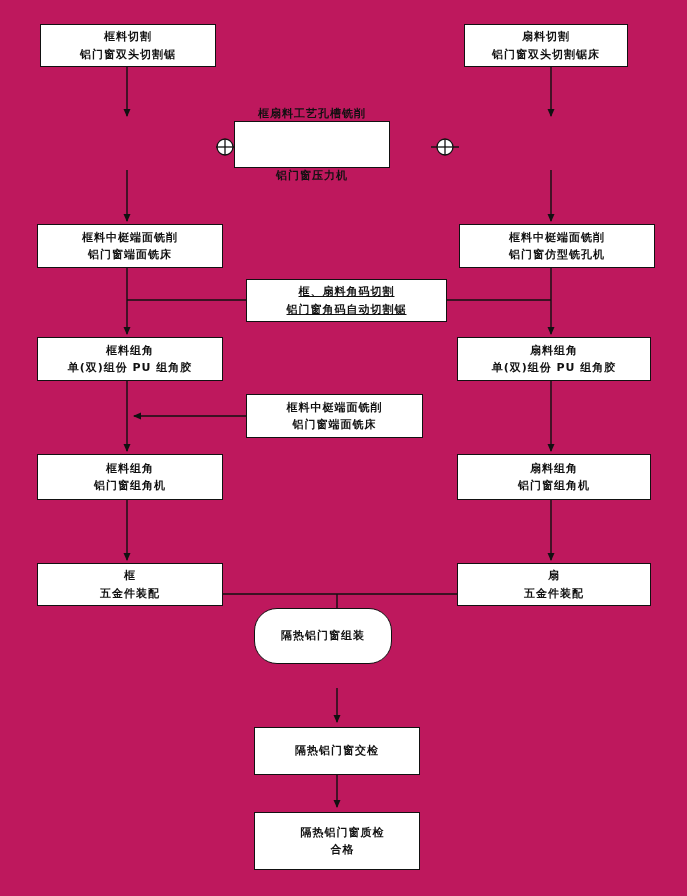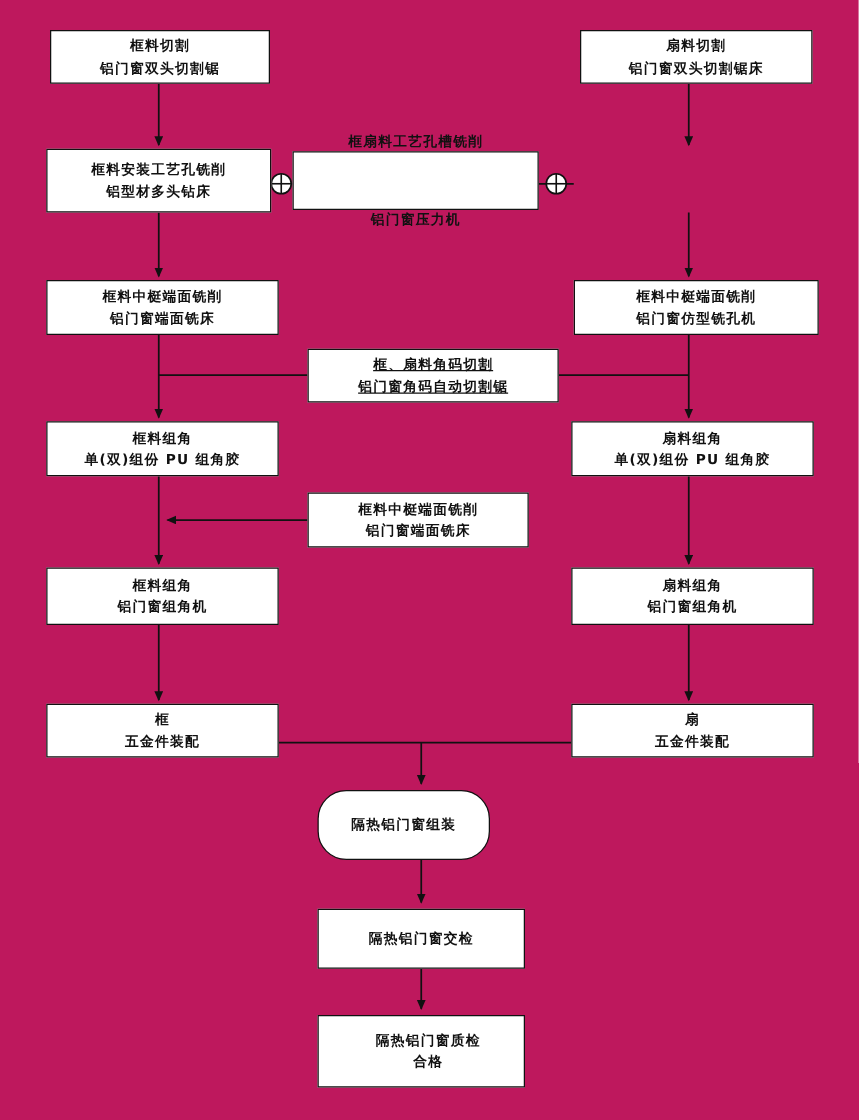--- a/index.html
+++ b/index.html
@@ -89,24 +89,20 @@
       <line x1="445" y1="139" x2="445" y2="155"></line>
       <line x1="437" y1="147" x2="453" y2="147"></line>
     </g>
   </svg>
 
   <div class="node" style="left:40px;top:24px;width:176px;height:43px;">
     <span>框料切割</span>
     <span>铝门窗双头切割锯</span>
   </div>
 
-  <div class="node" style="left:37px;top:119px;width:180px;height:51px;">
-    <span>框料安装工艺孔铣削</span>
-    <span>铝型材多头钻床</span>
-  </div>
 
   <div class="node" style="left:37px;top:224px;width:186px;height:44px;">
     <span>框料中梃端面铣削</span>
     <span>铝门窗端面铣床</span>
   </div>
 
   <div class="node" style="left:37px;top:337px;width:186px;height:44px;">
     <span>框料组角</span>
     <span>单(双)组份 PU 组角胶</span>
   </div>
@@ -114,21 +110,21 @@
   <div class="node" style="left:37px;top:454px;width:186px;height:46px;">
     <span>框料组角</span>
     <span>铝门窗组角机</span>
   </div>
 
   <div class="node" style="left:37px;top:563px;width:186px;height:43px;">
     <span>框</span>
     <span>五金件装配</span>
   </div>
 
-  <div class="node" style="left:464px;top:24px;width:186px;height:43px;justify-content:center;">
+  <div class="node" style="left:464px;top:24px;width:164px;height:43px;justify-content:center;">
     <span>扇料切割</span>
     <span>铝门窗双头切割锯床</span>
   </div>
 
 
   <div class="node" style="left:459px;top:224px;width:196px;height:44px;">
     <span>框料中梃端面铣削</span>
     <span>铝门窗仿型铣孔机</span>
   </div>
 
@@ -140,36 +136,36 @@
   <div class="node" style="left:457px;top:454px;width:194px;height:46px;">
     <span>扇料组角</span>
     <span>铝门窗组角机</span>
   </div>
 
   <div class="node" style="left:457px;top:563px;width:194px;height:43px;">
     <span>扇</span>
     <span>五金件装配</span>
   </div>
 
-  <div class="node" style="left:234px;top:121px;width:197px;height:47px;gap:45px;">
+  <div class="node" style="left:234px;top:121px;width:156px;height:47px;gap:45px;">
     <span>框扇料工艺孔槽铣削</span>
     <span>铝门窗压力机</span>
   </div>
 
   <div class="node" style="left:246px;top:279px;width:201px;height:43px;text-decoration:underline;">
     <span>框、扇料角码切割</span>
     <span>铝门窗角码自动切割锯</span>
   </div>
 
   <div class="node" style="left:246px;top:394px;width:177px;height:44px;">
     <span>框料中梃端面铣削</span>
     <span>铝门窗端面铣床</span>
   </div>
 
-  <div class="node" style="left:254px;top:632px;width:138px;height:56px;border-radius:23px;">
+  <div class="node" style="left:254px;top:608px;width:138px;height:56px;border-radius:23px;">
     <span>隔热铝门窗组装</span>
   </div>
 
   <div class="node" style="left:254px;top:727px;width:166px;height:48px;">
     <span>隔热铝门窗交检</span>
   </div>
 
   <div class="node" style="left:254px;top:812px;width:166px;height:58px;padding-left:11px;">
     <span>隔热铝门窗质检</span>
     <span>合格</span>

